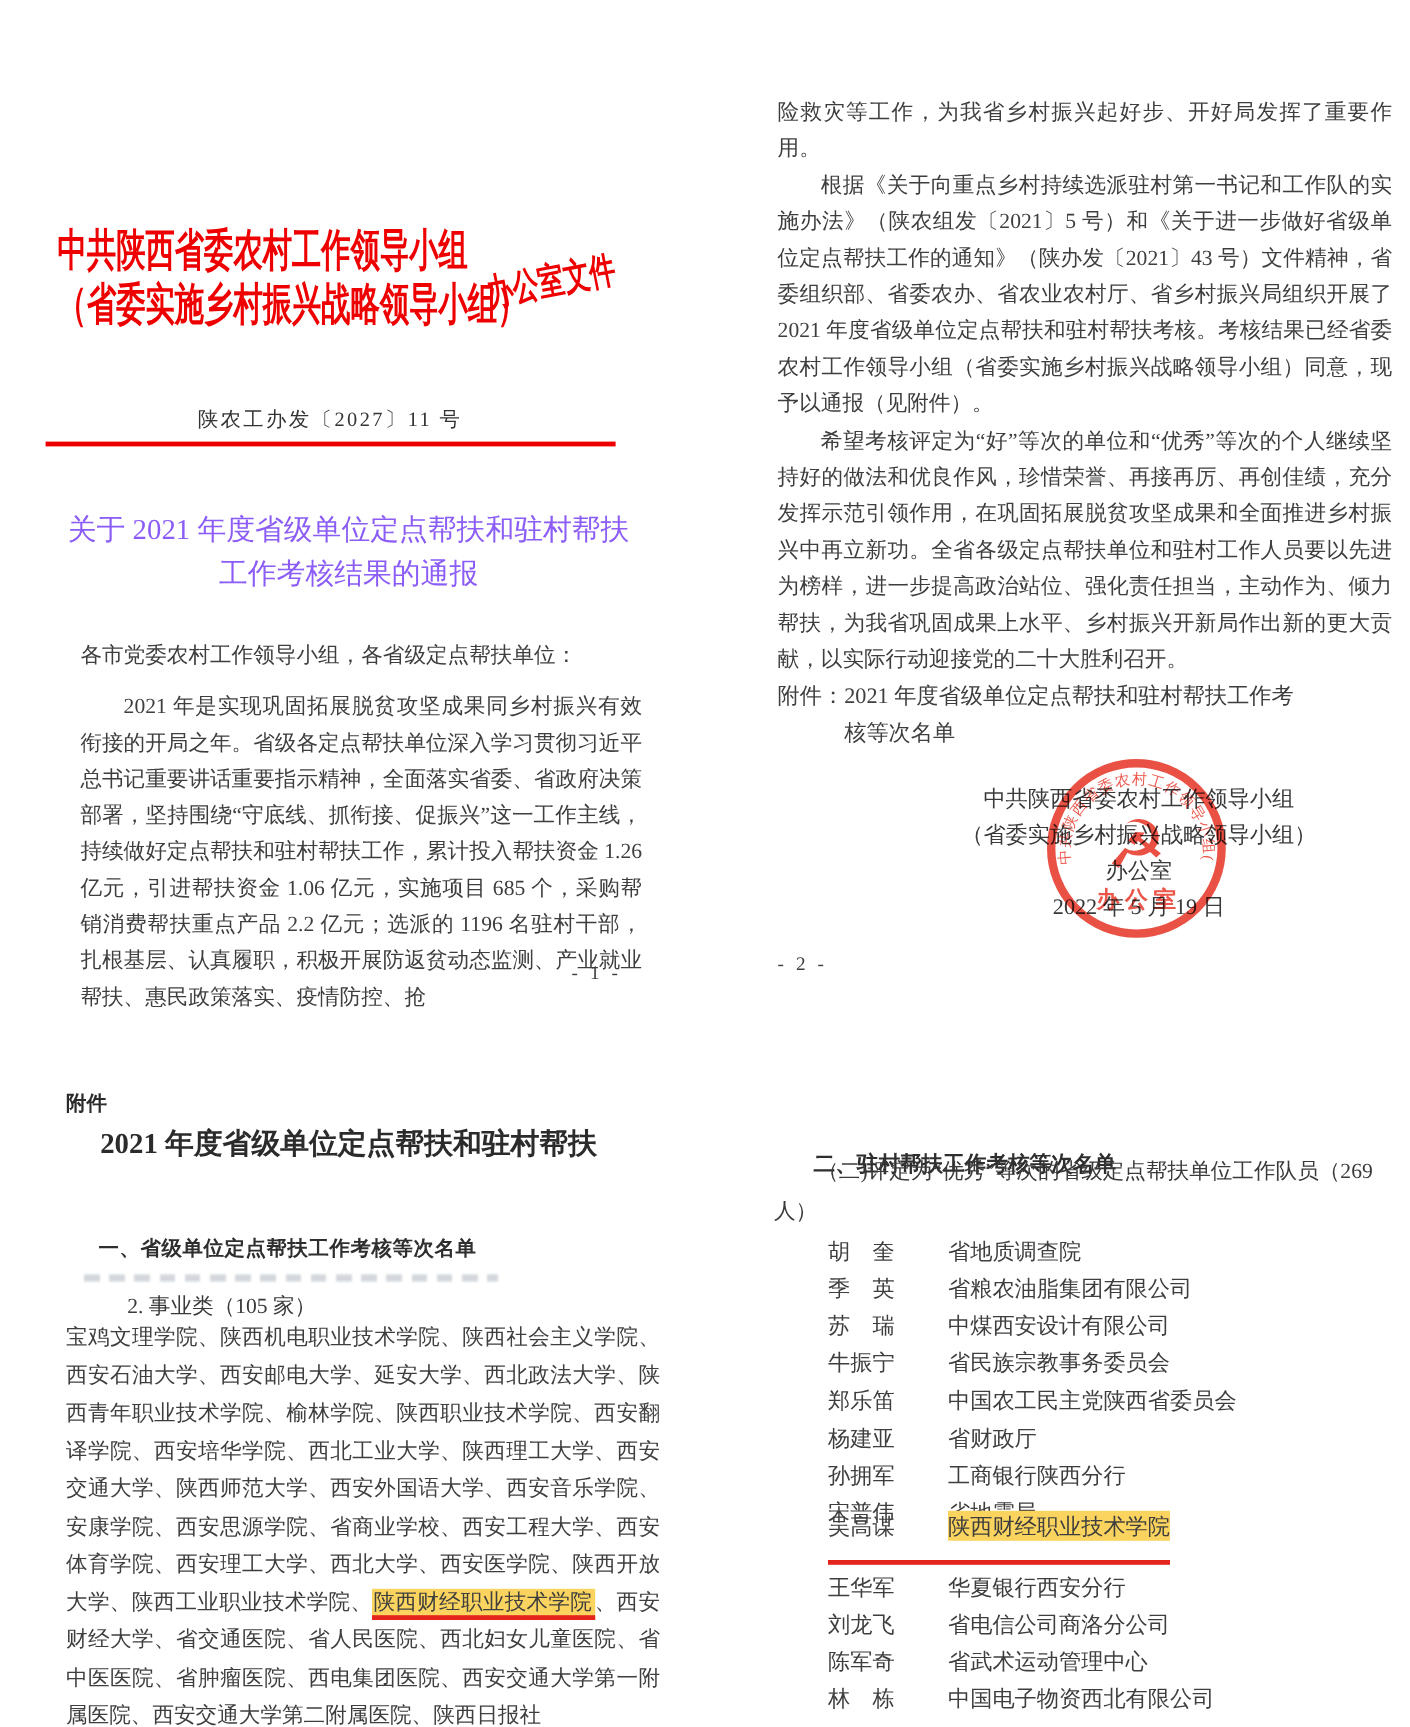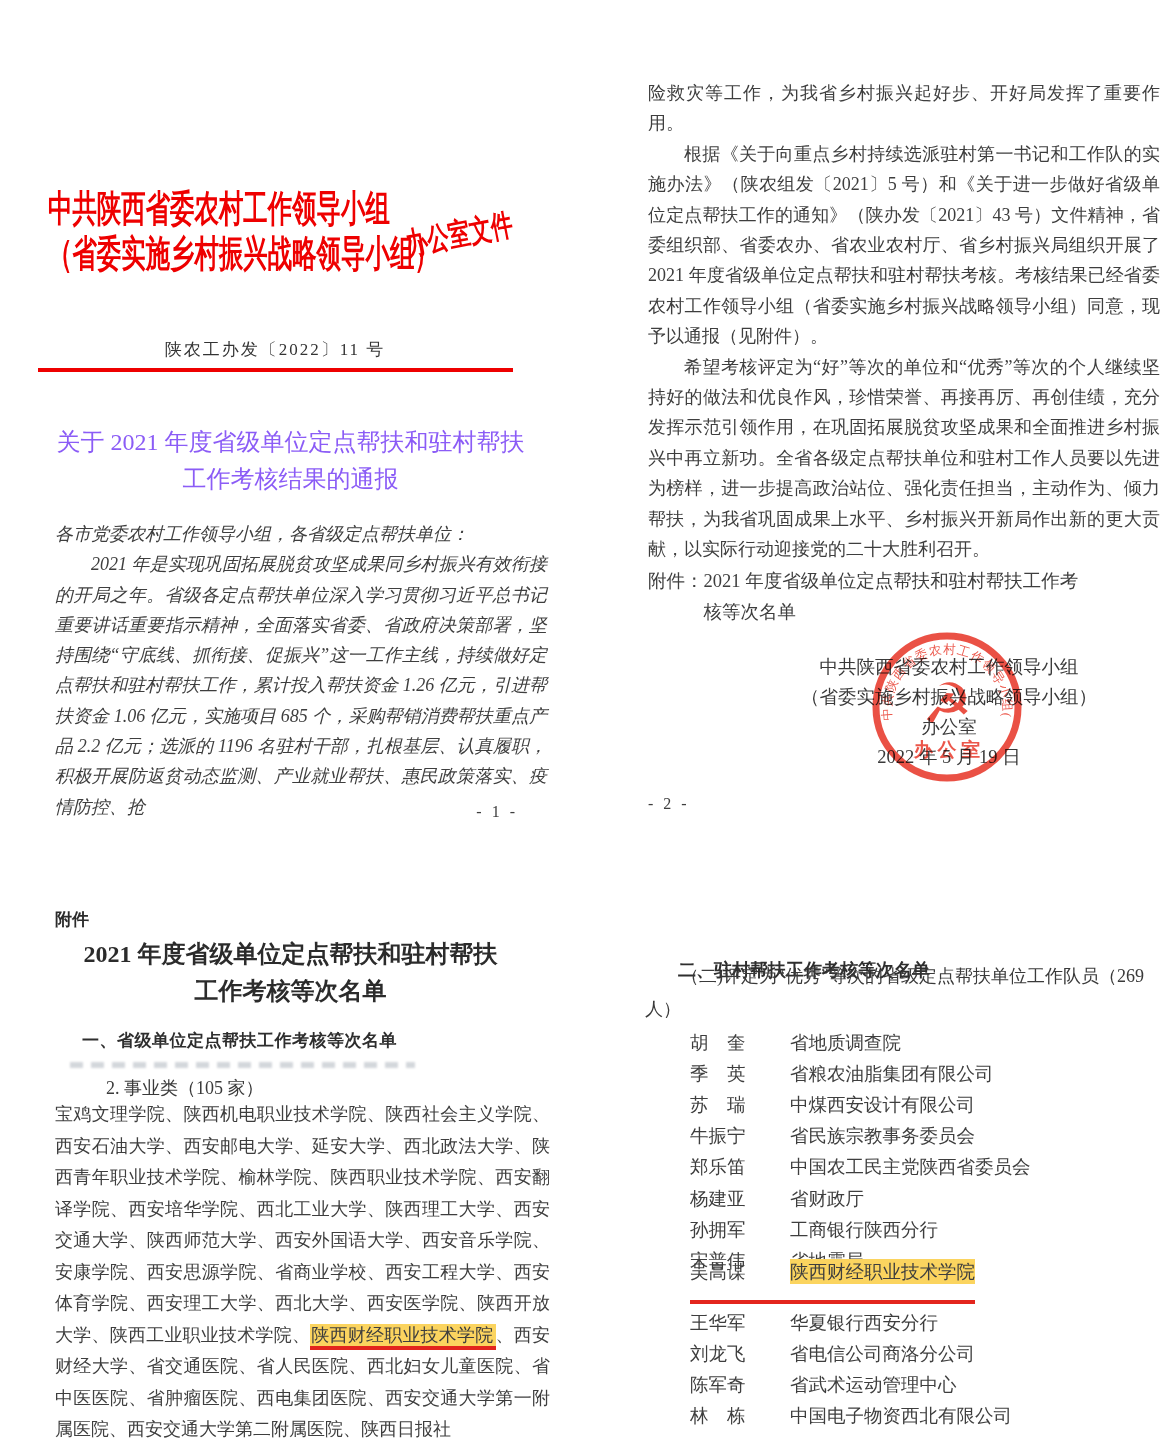--- a/index.html
+++ b/index.html
@@ -22,21 +22,21 @@
     font-weight:bold;color:#ee0000;font-size:31px;white-space:nowrap;
     transform:rotate(-11deg) scaleX(0.70);transform-origin:left center;
   }
   .doc-number{left:38px;top:338px;width:474px;text-align:center;font-size:17px;letter-spacing:2px;color:#333;}
   .red-rule{left:38px;top:368px;width:475px;height:4px;background:#ee0000;}
   .p1-title{
     left:38px;top:424px;width:505px;text-align:center;
     font-weight:normal;font-size:24px;line-height:37px;color:#8b5cf6;
   }
   .p1-body{left:55px;top:519px;width:492px;font-size:18px;line-height:30.3px;text-align:justify;}
-  .p1-body p{margin:0;font-style:italic;}
+  .p1-body p{margin:12px;}
   .indent{text-indent:2em;}
   .pagenum{font-size:16px;letter-spacing:3px;color:#3e3e3e;}
   .p1-num{left:38px;top:803px;width:480px;text-align:right;}
   .p2-num{left:648px;top:795px;}
 
   
   .p2-body{left:648px;top:78px;width:512px;font-size:18px;line-height:30.4px;text-align:justify;}
   .p2-body p{margin:0;}
   .p2-attach{left:648px;top:566px;width:500px;display:flex;font-size:18.5px;line-height:31px;}
   .p2-attach .lbl{flex:0 0 auto;}
@@ -70,21 +70,21 @@
 <body>
 
 <div id="canvas">
 
   <div class="abs letterhead">
     <div>中共陕西省委农村工作领导小组</div>
     <div>（省委实施乡村振兴战略领导小组）</div>
   </div>
   <div class="abs letterhead-suffix">办公室文件</div>
 
-  <div class="abs doc-number">陕农工办发〔2022〕11 号</div>
+  <div class="abs doc-number">陕农工办发〔2027〕11 号</div>
   <div class="abs red-rule"></div>
 
   <div class="abs p1-title">
     <div>关于 2021 年度省级单位定点帮扶和驻村帮扶</div>
     <div>工作考核结果的通报</div>
   </div>
 
   <div class="abs p1-body">
     <p>各市党委农村工作领导小组，各省级定点帮扶单位：</p>
     <p class="indent">2021 年是实现巩固拓展脱贫攻坚成果同乡村振兴有效衔接的开局之年。省级各定点帮扶单位深入学习贯彻习近平总书记重要讲话重要指示精神，全面落实省委、省政府决策部署，坚持围绕“守底线、抓衔接、促振兴”这一工作主线，持续做好定点帮扶和驻村帮扶工作，累计投入帮扶资金 1.26 亿元，引进帮扶资金 1.06 亿元，实施项目 685 个，采购帮销消费帮扶重点产品 2.2 亿元；选派的 1196 名驻村干部，扎根基层、认真履职，积极开展防返贫动态监测、产业就业帮扶、惠民政策落实、疫情防控、抢</p>
@@ -122,21 +122,20 @@
       <text x="79" y="95" text-anchor="middle" font-size="56" fill="#e8382a" opacity="0.95" font-family="'DejaVu Sans',sans-serif">☭</text>
       <text x="79" y="128" text-anchor="middle" font-size="19" font-weight="bold" fill="#e8382a" opacity="0.92">办 公 室</text>
     </svg>
   </div>
 
   <div class="abs pagenum p2-num">- 2 -</div>
 
   <div class="abs p3-tag">附件</div>
   <div class="abs p3-title">
     <div>2021 年度省级单位定点帮扶和驻村帮扶</div>
-    <div>工作考核等次名单</div>
   </div>
   <div class="abs p3-h1">一、省级单位定点帮扶工作考核等次名单</div>
   <div class="abs ghost-line"></div>
   <div class="abs p3-sub">2. 事业类（105 家）</div>
   <div class="abs p3-body"><span>宝鸡文理学院、陕西机电职业技术学院、陕西社会主义学院、西安石油大学、西安邮电大学、延安大学、西北政法大学、陕西青年职业技术学院、榆林学院、陕西职业技术学院、西安翻译学院、西安培华学院、西北工业大学、陕西理工大学、西安交通大学、陕西师范大学、西安外国语大学、西安音乐学院、安康学院、西安思源学院、省商业学校、西安工程大学、西安体育学院、西安理工大学、西北大学、西安医学院、陕西开放大学、陕西工业职业技术学院、</span><span class="p3-hl">陕西财经职业技术学院</span><span>、西安财经大学、省交通医院、省人民医院、西北妇女儿童医院、省中医医院、省肿瘤医院、西电集团医院、西安交通大学第一附属医院、西安交通大学第二附属医院、陕西日报社</span></div>
 
   <div class="abs p4-h2">二、驻村帮扶工作考核等次名单</div>
   <div class="abs p4-sub">（二)评定为“优秀”等次的省级定点帮扶单位工作队员（269 人）</div>
   <div class="abs p4-list">
     <div class="p4-row">

